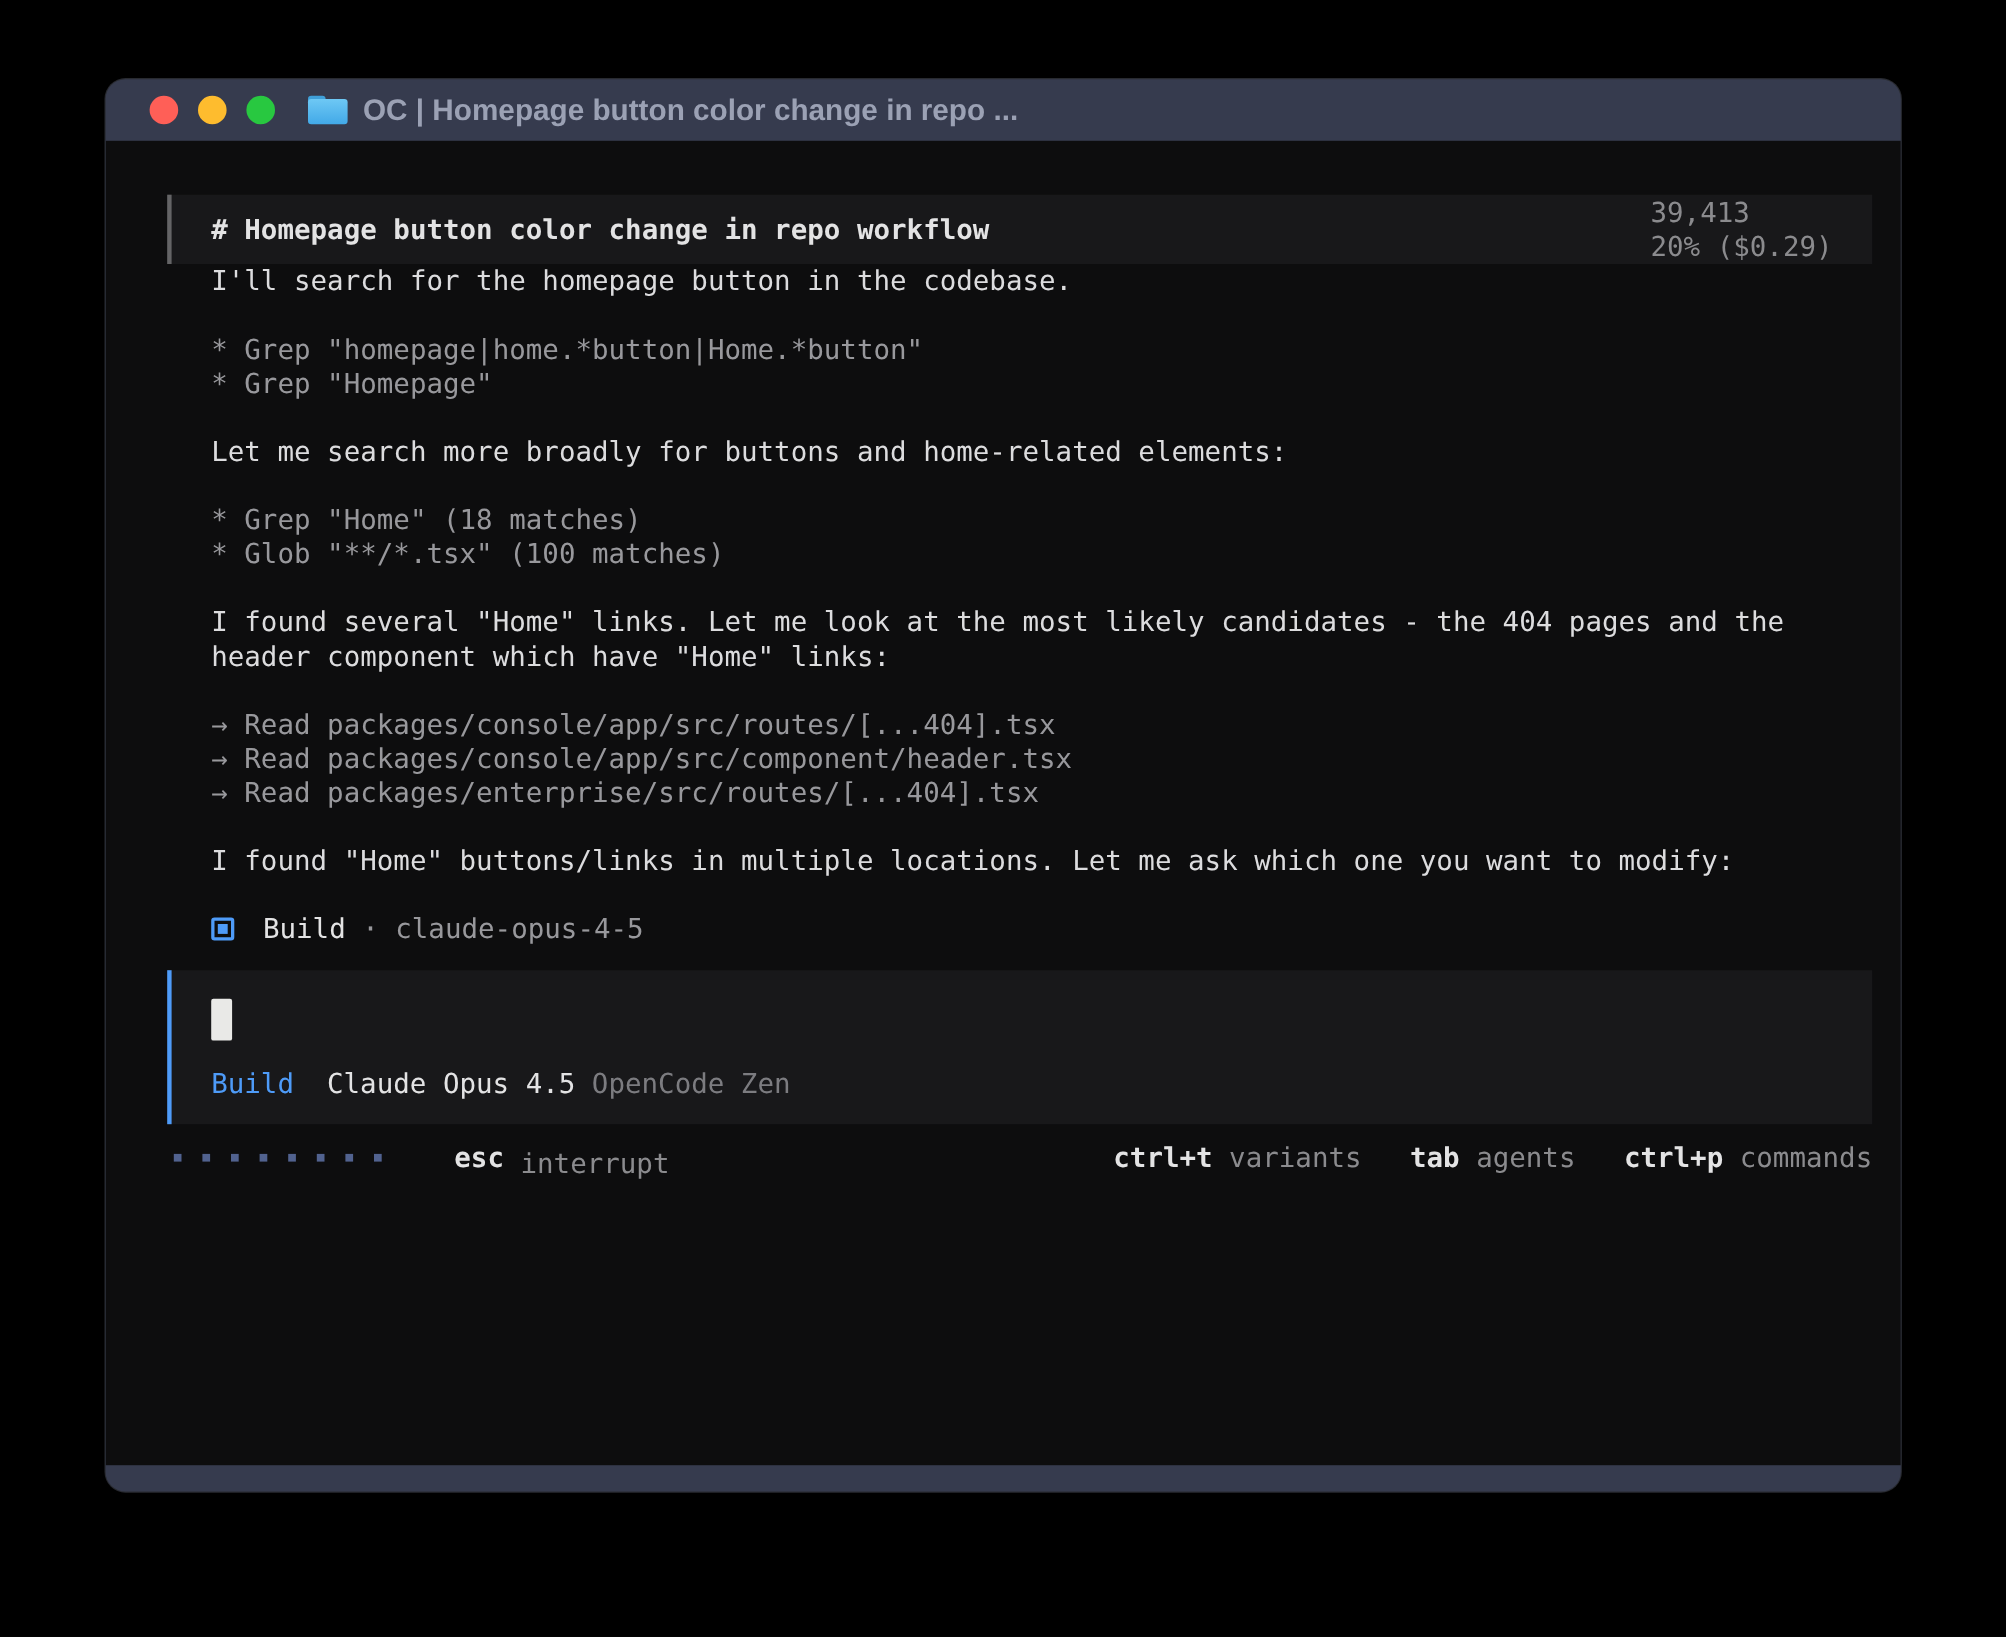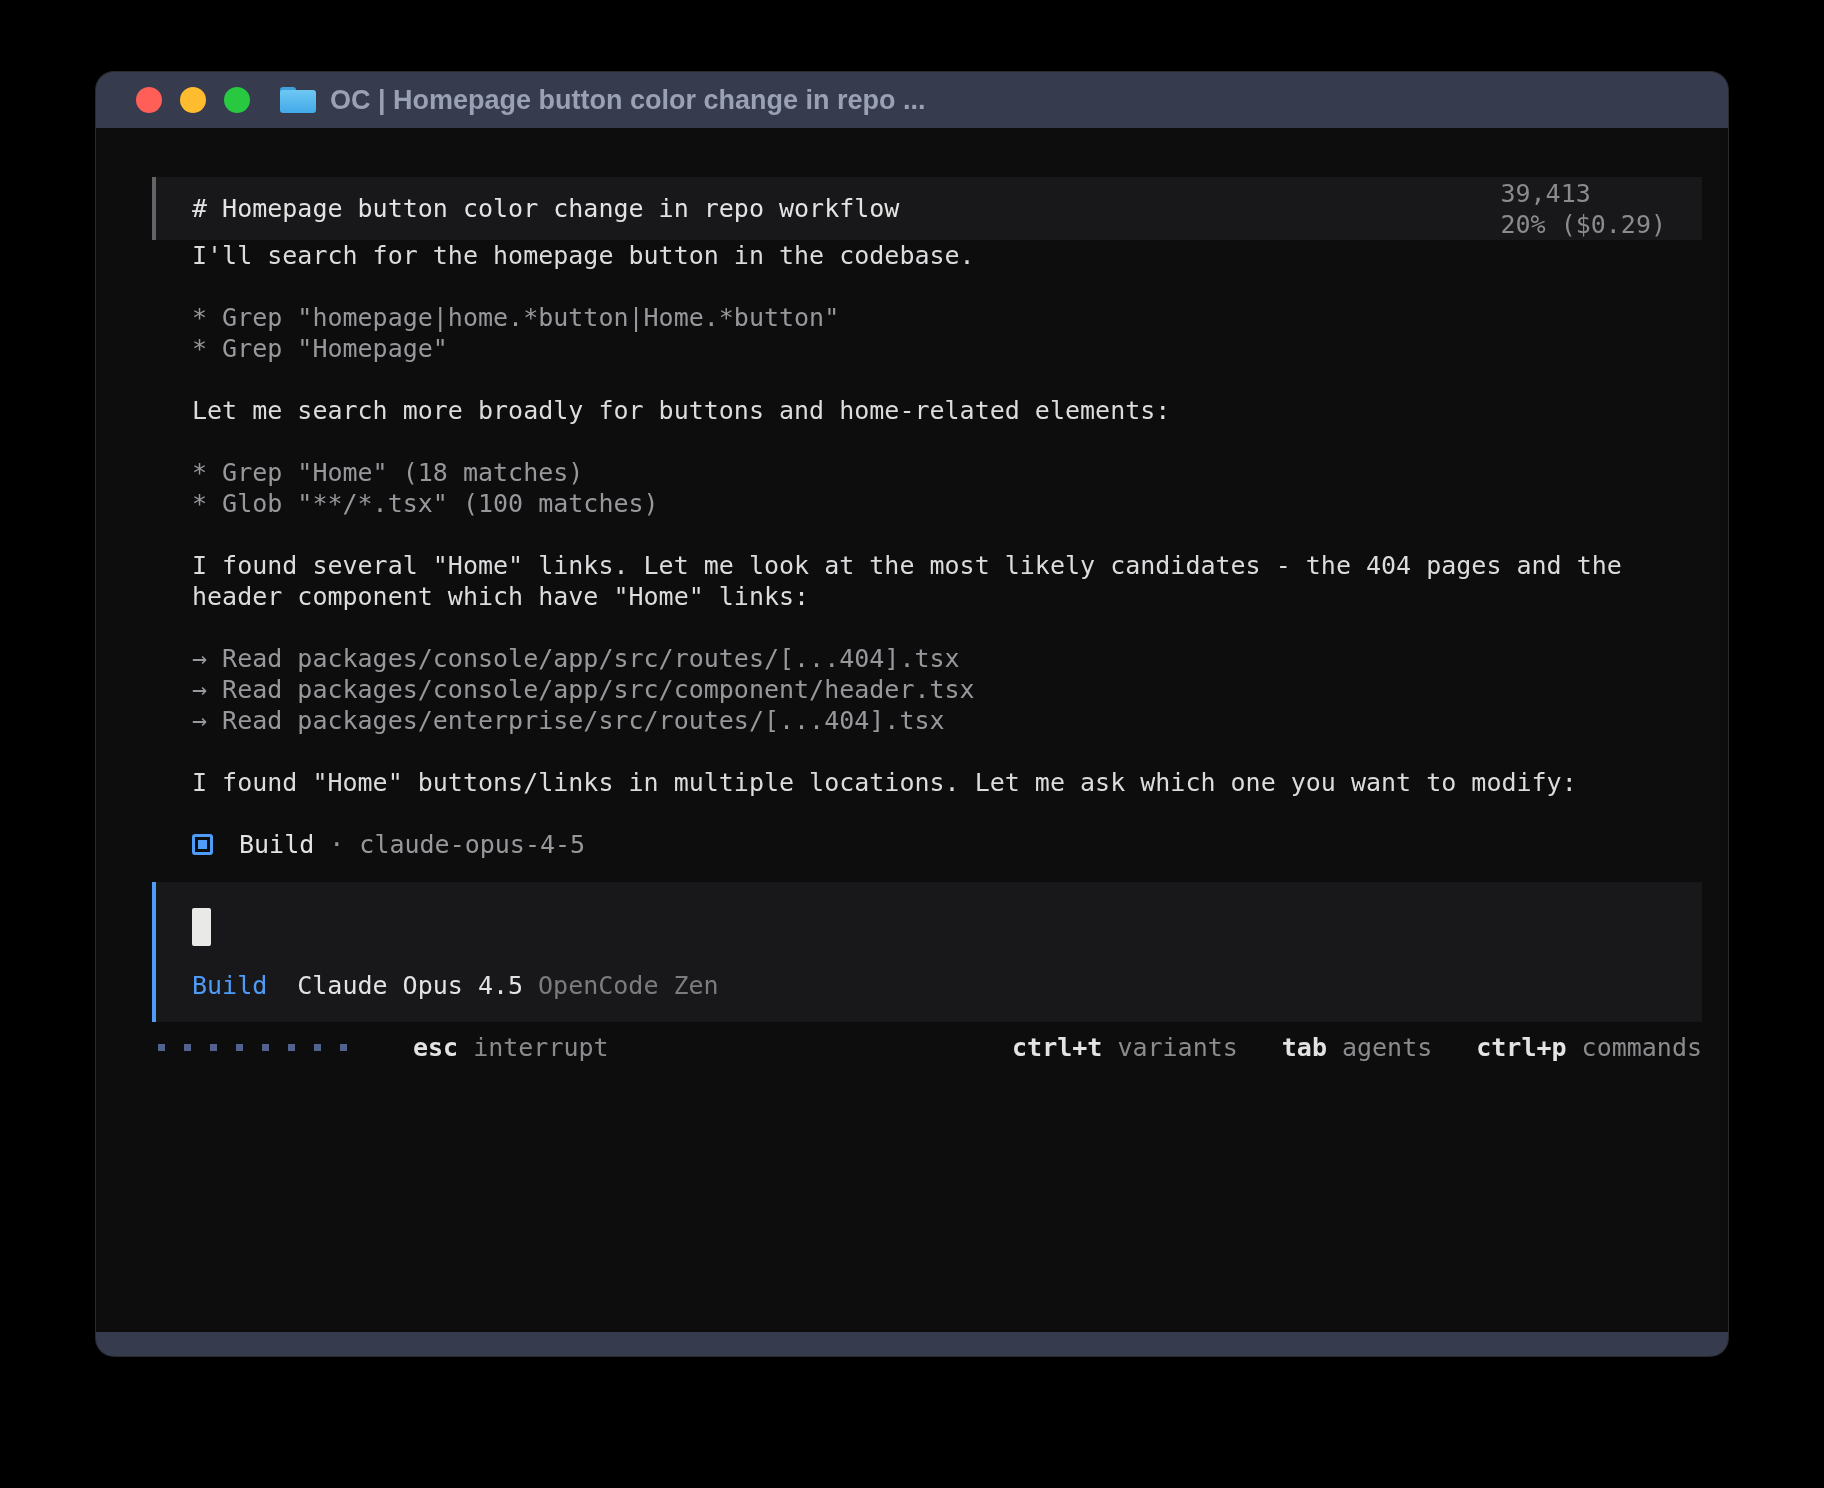--- a/index.html
+++ b/index.html
@@ -64,21 +64,21 @@
   .block{
     background:var(--block-bg);
     border-left:4px solid var(--blue);
     padding:0 36px;
   }
   .session-header{
     border-left-color:#646466;
     height:63px;
     display:flex; align-items:center; justify-content:space-between;
   }
-  .session-header .stitle{font-weight:normal; color:var(--white); white-space:pre;}
+  .session-header .stitle{font-weight:bold; color:var(--white); white-space:pre;}
   .session-header .sright{color:var(--dim); white-space:pre;}
   .session-header .sright .tokens{}
   .user-msg{
     margin-top:63px; height:84px;
     display:flex; align-items:center;
     color:#e6e6e8;
     margin-bottom:37px;
   }
   .para{color:var(--text); padding-left:40px; margin-bottom:31px;}
   .tool-group{margin-bottom:31px;}
@@ -108,21 +108,21 @@
     padding-left:6px;
   }
   .foot-left{display:flex; align-items:center;}
   .spinner{display:flex; gap:19px; margin-right:66px;}
   .spinner i{width:7px;height:7px;background:#51628f;}
   .key{color:var(--white); font-weight:bold; white-space:pre;}
   .keylabel{color:var(--dim); white-space:pre;}
   .foot-right{display:flex; align-items:center;}
   .hint{display:flex; margin-left:44px;}
   .hint .keylabel{margin-left:15px;}
-  .esc-label{margin-left:15px;}
+  .esc-label{margin-left:15px;margin-top:10px;}
 </style>
 </head>
 <body>
 
 <div class="window">
   <div class="titlebar">
     <div class="lights">
       <span class="light red"></span>
       <span class="light yellow"></span>
       <span class="light green"></span>

